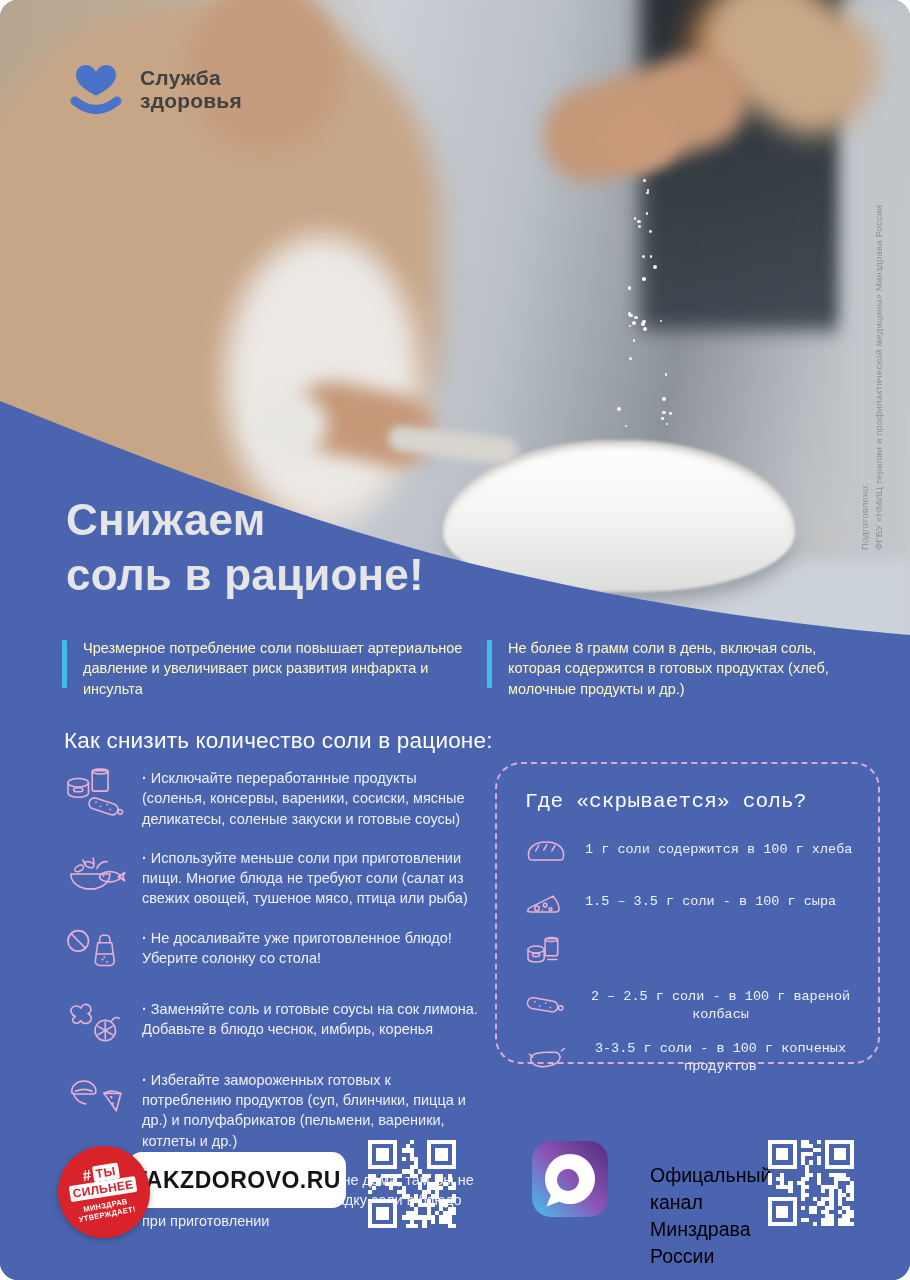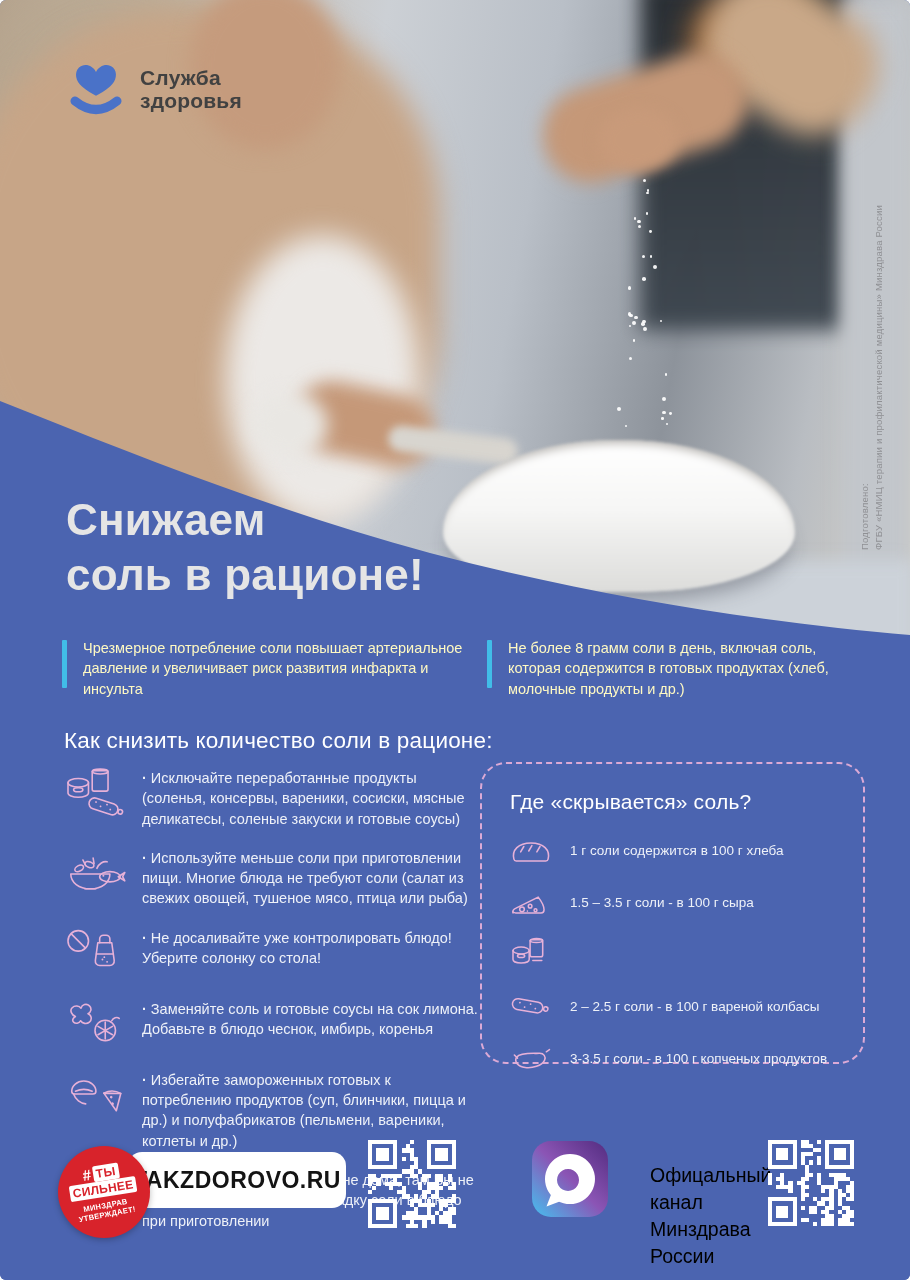--- a/index.html
+++ b/index.html
@@ -1,17 +1,17 @@
 <!DOCTYPE html>
 <html lang="ru"><head>
 <meta charset="utf-8">
 <style>
   html,body{margin:0;padding:0;background:#ffffff;}
   body{font-family:"Liberation Sans", sans-serif;}
-  .poster{position:relative;width:910px;height:1280px;overflow:hidden;background:#4b64b0;border-radius:6px;}
+  .poster{position:relative;width:910px;height:1280px;overflow:hidden;background:#4b64b0;border-radius:18px;}
 
   
   .photo{position:absolute;left:0;top:0;width:910px;height:650px;overflow:hidden;
     background:linear-gradient(100deg,#b3a18c 0%,#c4b8a8 16%,#ccd0d5 38%,#b9bfc7 55%,#8d939b 72%,#b9bdc2 86%,#d6d2c9 100%);}
   .blob{position:absolute;filter:blur(12px);}
   .warmlight{left:-40px;top:-40px;width:300px;height:320px;background:#b9a891;border-radius:50%;filter:blur(28px);opacity:.8;}
   .appliance{left:640px;top:-20px;width:205px;height:350px;background:linear-gradient(180deg,#1f2429,#39424b);filter:blur(10px);opacity:.92;}
   .lightcol{left:842px;top:0;width:70px;height:650px;background:#c2c6cb;filter:blur(9px);}
   .shelf1{left:690px;top:0px;width:74px;height:84px;background:#a86224;border-radius:50%;filter:blur(16px);opacity:.85;}
   .shelf2{left:758px;top:-10px;width:52px;height:60px;background:#c07c2c;border-radius:50%;filter:blur(16px);opacity:.8;}
@@ -57,22 +57,22 @@
 
   
   .how-heading{position:absolute;left:64px;top:728px;color:#ffffff;font-size:22.5px;font-weight:500;letter-spacing:.2px;}
   .how-list{position:absolute;left:62px;top:766px;width:420px;display:flex;flex-direction:column;gap:17px;}
   .item{display:flex;align-items:flex-start;gap:14px;}
   .item-iconbox{flex:none;width:66px;display:flex;justify-content:center;}
   .item-text{color:#eef1f8;font-size:14.5px;line-height:1.4;padding-top:2px;}
   .item-text::before{content:"·  ";font-weight:700;}
 
   
-  .hs-card{position:absolute;left:480px;top:762px;width:385px;height:302px;border:2px dashed #dcaad6;border-radius:26px;
-    padding:24px 22px 18px 26px;box-sizing:border-box;}
+  .hs-card{position:absolute;left:495px;top:762px;width:385px;height:302px;border:2px dashed #dcaad6;border-radius:26px;
+    padding:24px 22px 18px 26px;box-sizing:border-box;font-family:Liberation Mono, monospace;}
   .hs-heading{color:#ffffff;font-size:21px;font-weight:500;margin:2px 0 18px 2px;letter-spacing:.2px;}
   .hs-row{display:flex;align-items:center;gap:16px;margin-bottom:14px;min-height:38px;}
   .hs-iconbox{flex:none;width:46px;display:flex;justify-content:center;}
   .hs-text{color:#eef1f8;font-size:13.5px;line-height:1.35;text-align:center;}
 
   
   .ic{width:62px;height:54px;stroke:#e7b1d8;stroke-width:1.7;fill:none;stroke-linecap:round;stroke-linejoin:round;}
   .ic2{width:44px;height:36px;stroke:#e7b1d8;stroke-width:1.7;fill:none;stroke-linecap:round;stroke-linejoin:round;}
   .dot{fill:#e7b1d8;stroke:none;}
 
@@ -230,21 +230,21 @@
           <circle cx="15" cy="16" r="11"></circle>
           <line x1="7.5" y1="8.5" x2="22.5" y2="23.5"></line>
           <path d="M38 18v-4c0-2.2 1.8-4 4-4h3c2.2 0 4 1.8 4 4v4"></path>
           <path d="M36 18h15l2.6 19c.4 3-1.7 5.5-4.7 5.5h-10.8c-3 0-5.1-2.5-4.7-5.5z"></path>
           <path d="M34.6 30h17.8"></path>
           <circle class="dot" cx="41" cy="36" r="1"></circle>
           <circle class="dot" cx="46" cy="38.5" r="1"></circle>
           <circle class="dot" cx="43" cy="33.5" r="1"></circle>
         </svg>
       </div>
-      <div class="item-text">Не досаливайте уже контролировать блюдо! Уберите солонку со стола!</div>
+      <div class="item-text">Не досаливайте уже приготовленное блюдо! Уберите солонку со стола!</div>
     </div>
 
     <div class="item">
       <div class="item-iconbox">
         <svg class="ic" viewBox="0 0 66 58">
           <path d="M12 21c-4-1.5-6.5-6.5-3.5-9.5s7.5-2 9.5.5c1-4 6-5.5 9-2.5s1.5 7-1.5 8.5c4 1.5 4.5 6.5 1.5 9s-7.5 1.5-9.5-1.5c-1.5 3-5.5 3.5-7.5 1.5s-.5-4.5 2-6z"></path>
           <circle cx="44" cy="36" r="11"></circle>
           <path d="M44 27v18M36.2 31.5l15.6 9M36.2 40.5l15.6-9"></path>
           <path d="M51 25.5c1.5-3 5.5-4.5 8-2.5"></path>
         </svg>

